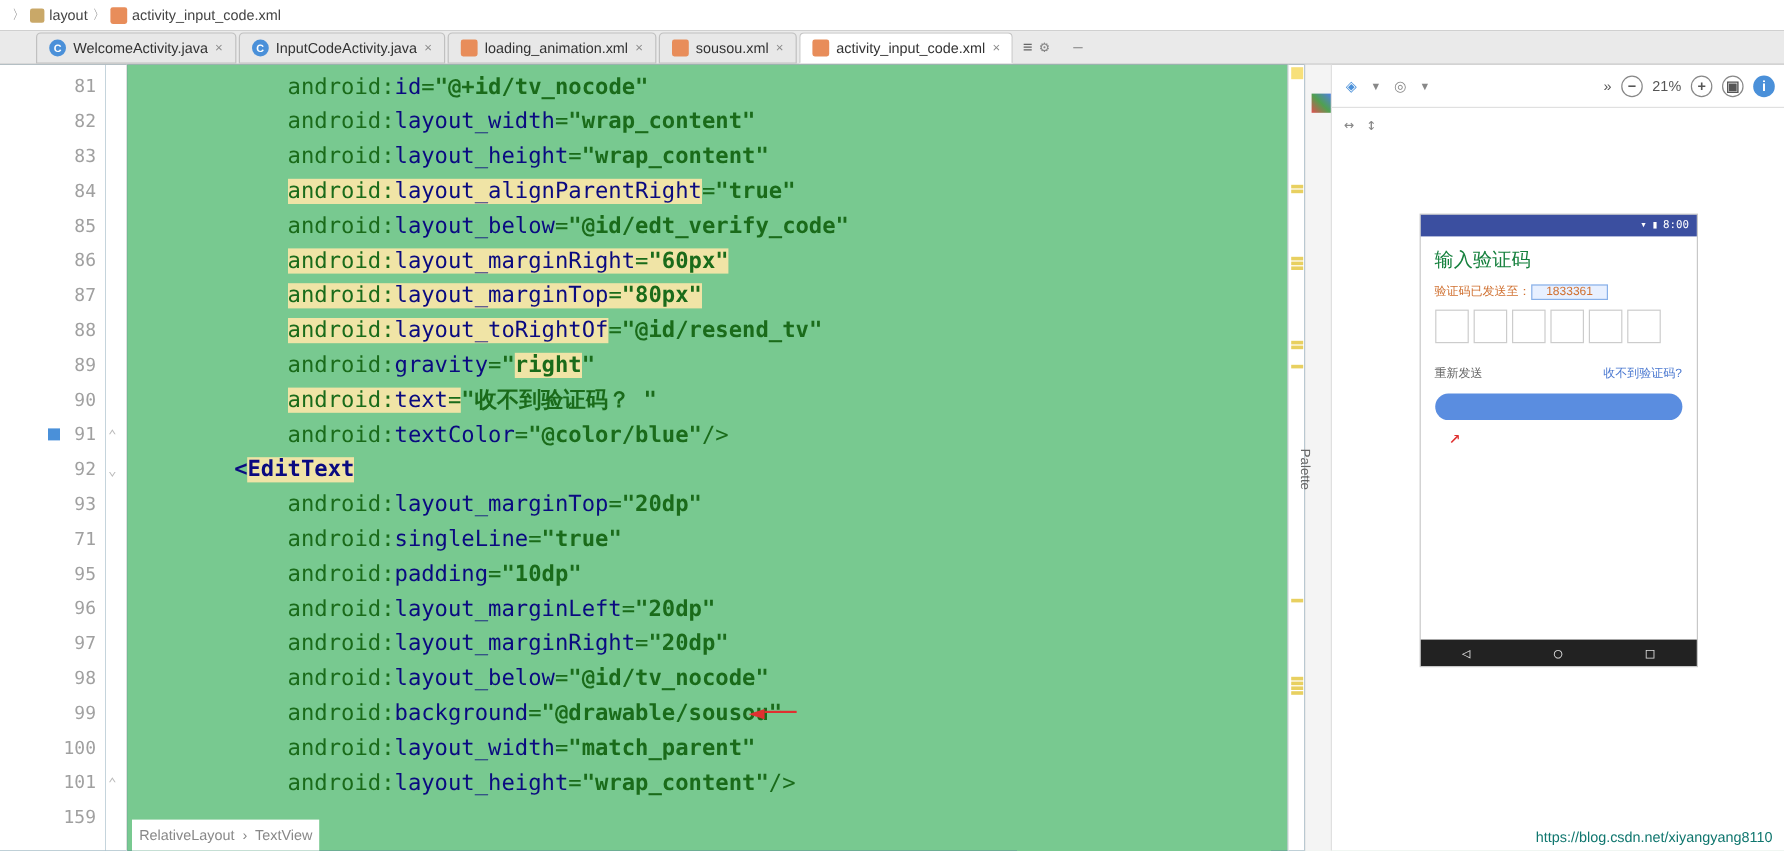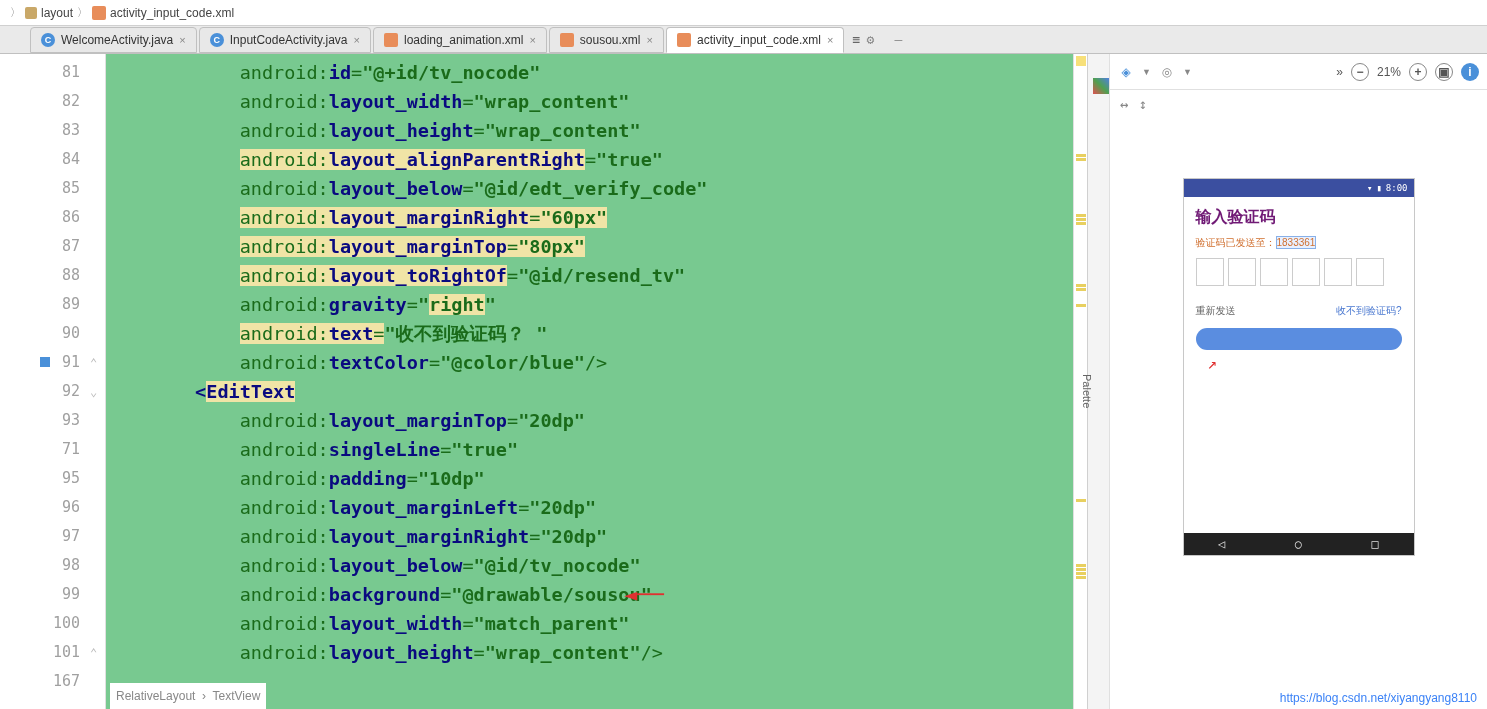--- a/index.html
+++ b/index.html
@@ -30,21 +30,21 @@
 .gutter { width: 88px; background: #fff; padding-top: 4px; }
 .line-no { height: 29px; line-height: 29px; text-align: right; padding-right: 8px; color: #a0a0a0; font-size: 15px; position: relative; }
 .line-no .mark { position: absolute; left: 40px; width: 10px; height: 10px; background: #4a90d9; top: 9px; }
 .fold-col { width: 18px; background: #fff; padding-top: 4px; border-right: 1px solid #e0e0e0; }
 .fold-col .f { height: 29px; position: relative; }
 .fold-col .f .glyph { position: absolute; left: 2px; top: 8px; width: 12px; height: 12px; color: #bbb; font-size: 12px; }
 
 .code-bg { flex: 1; background: #78c990; padding-top: 4px; position: relative; }
 .code-line { height: 29px; line-height: 29px; font-size: 18.5px; white-space: pre; font-family: "Consolas", monospace; }
 .ns { color: #1a6b1a; }
-.attr { font-weight: bold; color: #0a0a80; }
+.attr { font-weight: normal; color: #0a0a80; }
 .eq { color: #1a6b1a; }
 .val, .q { font-weight: bold; color: #1a6b1a; }
 .hl { background: #f0e4a6; }
 .tag { font-weight: bold; color: #0a0a80; }
 .lt { color: #0a0a80; font-weight: bold; }
 
 .error-stripe { width: 14px; background: #fff; border-left: 1px solid #e0e0e0; position: relative; }
 .stripe-top { position: absolute; top: 2px; left: 2px; width: 10px; height: 10px; background: #f7e07a; }
 .stripe-mark { position: absolute; left: 2px; width: 10px; height: 3px; background: #e8d060; }
 
@@ -59,34 +59,34 @@
 .preview-toolbar .grow { flex: 1; }
 .tb-icon { width: 16px; height: 16px; color: #888; display: inline-flex; align-items: center; justify-content: center; }
 .circ { width: 18px; height: 18px; border: 1.5px solid #888; border-radius: 50%; display: inline-flex; align-items: center; justify-content: center; font-size: 12px; font-weight: bold; }
 .info-circ { background: #4a90d9; color: #fff; border: none; }
 
 .pan-row { height: 28px; display: flex; align-items: center; padding: 0 10px; gap: 10px; color: #888; font-size: 14px; }
 
 .device-area { flex: 1; display: flex; align-items: flex-start; justify-content: center; padding-top: 60px; position:relative; }
 .phone { width: 232px; background: #fff; border: 1px solid #c8c8c8; }
 .statusbar { height: 18px; background: #3b4fa0; color: #fff; font-size: 9px; display: flex; justify-content: flex-end; align-items: center; padding-right: 6px; gap: 4px; }
-.app-title { padding: 10px 12px 6px; font-size: 16px; font-weight: bold; color: #701a75; font-family: Arial,sans-serif; }
+.app-title { padding: 10px 12px 6px; font-size: 16px; font-weight: normal; color: #15803d; font-family: Arial,sans-serif; }
 .sent-row { padding: 2px 12px; font-size: 10px; color: #d07030; font-family: Arial,sans-serif; }
-.sent-row .num { border: 1px solid #88b0e8; background: #e8f0ff; padding: 0 0; }
+.sent-row .num { border: 1px solid #88b0e8; background: #e8f0ff; padding: 0 12px; }
 .boxes { display: flex; gap: 4px; padding: 6px 12px; }
 .boxes .b { width: 28px; height: 28px; border: 1px solid #ccc; }
 .links-row { display: flex; justify-content: space-between; padding: 12px 12px 6px; font-size: 10px; font-family: Arial,sans-serif; }
 .links-row .l { color: #666; }
 .links-row .r { color: #4a78d0; }
 .blue-btn { margin: 4px 12px; height: 22px; background: #5a8de0; border-radius: 11px; }
 .arrow-red-prev { color: #e03030; font-size: 16px; padding-left: 24px; }
 .phone-blank { height: 160px; }
 .navbar { height: 22px; background: #222; display: flex; justify-content: space-around; align-items: center; color: #ddd; font-size: 12px; }
 
-.watermark { position: absolute; bottom: 4px; right: 10px; color: #3b82f6; font-size: 12px; font-family: Arial,sans-serif; }
+.watermark { position: absolute; bottom: 4px; right: 10px; color: #0f766e; font-size: 12px; font-family: Arial,sans-serif; }
 
 .bottom-crumb { position: absolute; bottom: 0; left: 110px; font-family: Arial,sans-serif; font-size: 12px; color: #888; padding: 6px; background:#fff;}
 </style>
 </head>
 <body>
 
 <div class="top-row">
   <span class="bc-sep">〉</span>
   <span class="bc-icon folder-icon"></span>
   <span class="bc-label">layout</span>
@@ -145,21 +145,21 @@
       <div class="line-no">92</div>
       <div class="line-no">93</div>
       <div class="line-no">71</div>
       <div class="line-no">95</div>
       <div class="line-no">96</div>
       <div class="line-no">97</div>
       <div class="line-no">98</div>
       <div class="line-no">99</div>
       <div class="line-no">100</div>
       <div class="line-no">101</div>
-      <div class="line-no">167</div>
+      <div class="line-no">159</div>
     </div>
     <div class="fold-col">
       <div class="f"></div>
         <div class="f"></div>
         <div class="f"></div>
         <div class="f"></div>
         <div class="f"></div>
         <div class="f"></div>
         <div class="f"></div>
         <div class="f"></div>

